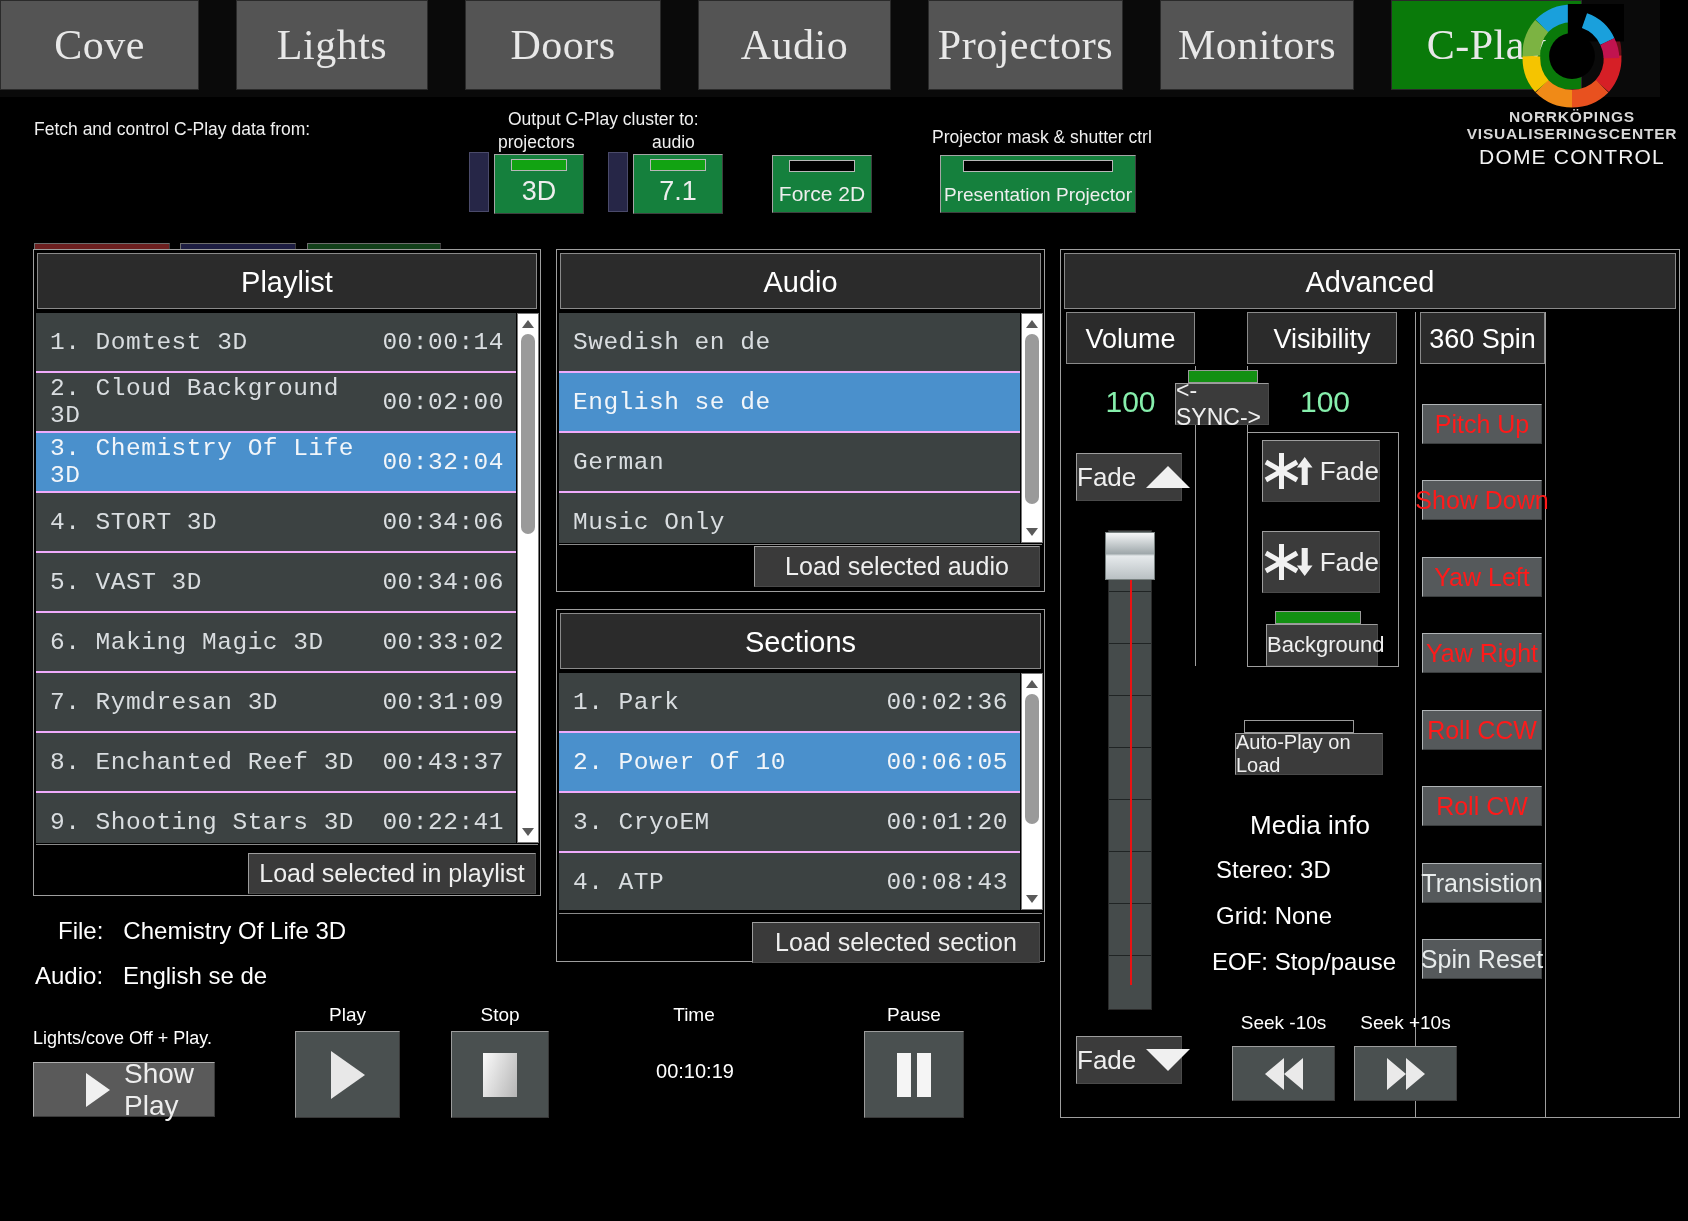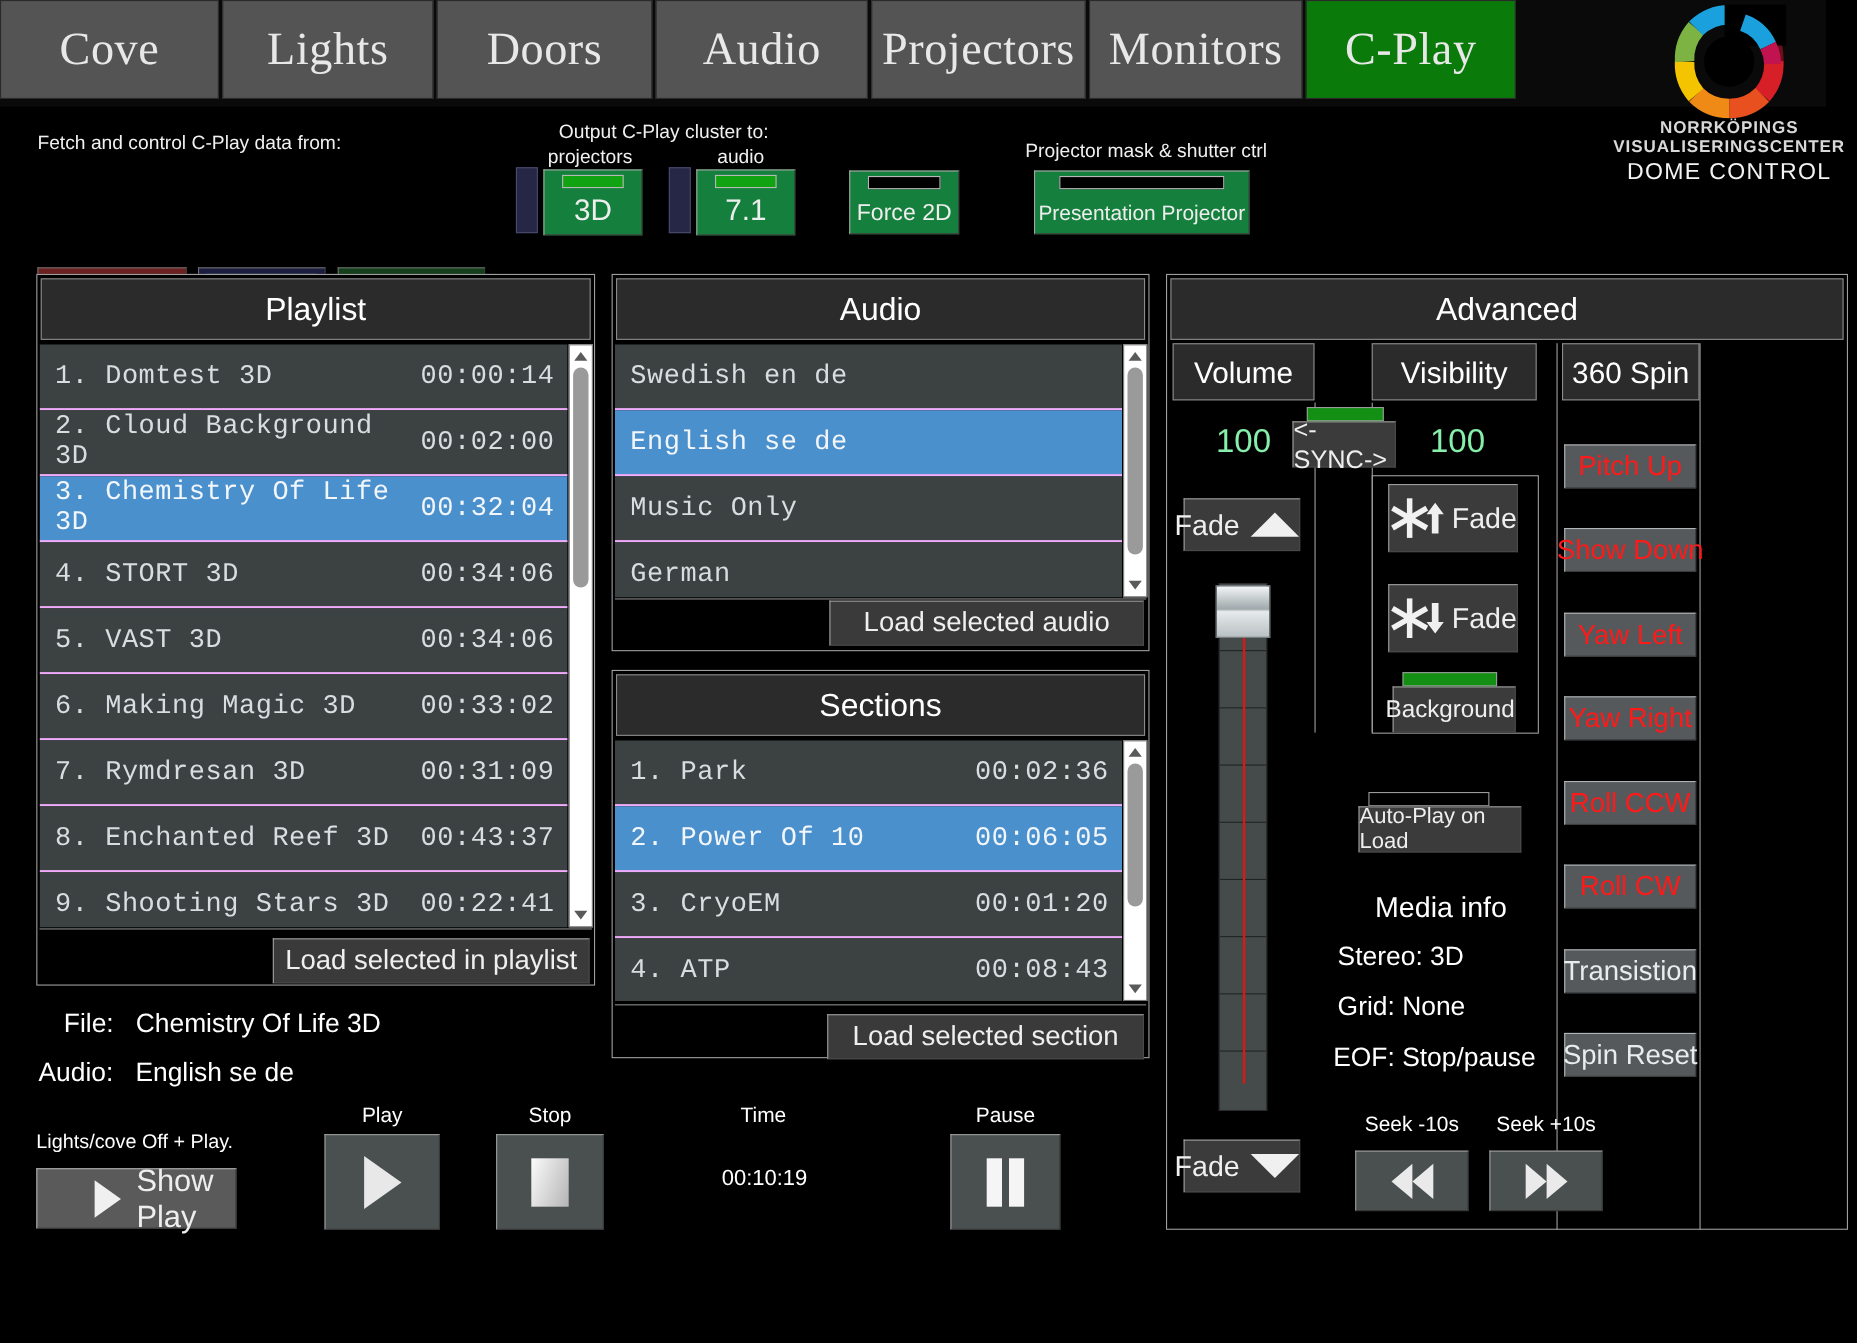--- a/index.html
+++ b/index.html
@@ -7,21 +7,21 @@
     width:1688px; height:1221px;
     background:#000;
     font-family:"Liberation Sans", sans-serif;
     color:#fff;
     overflow:hidden;
   }
   .app { position:relative; width:1688px; height:1221px; background:#000; }
 
   
   .tabbar { position:absolute; left:0; top:0; width:1660px; height:97px;
-            background:#0a0a0a; display:flex; align-items:flex-start; }
+            background:#0a0a0a; display:flex; align-items:flex-start;gap:34px; }
   .tab {
     height:90px; margin-right:3px;
     background:#545454; border:1px solid #2a2a2a;
     color:#e8e8e8; font-family:"Liberation Serif", serif;
     font-size:42px; display:flex; align-items:center; justify-content:center;
     letter-spacing:0.5px;
   }
   .tab.active { background:#0a7a0a; }
   .tab.w1{width:199px;} .tab.w2{width:192px;} .tab.w3{width:196px;}
   .tab.w4{width:193px;} .tab.w5{width:195px;} .tab.w6{width:194px;}
@@ -103,21 +103,21 @@
                   border-top:17px solid transparent;border-bottom:17px solid transparent;
                   margin:0 14px 0 16px; }
 
   
   .subhead { position:absolute; background:#2b2b2b; border:1px solid #8a8a8a;
              color:#fff; font-size:27px; text-align:center; line-height:52px; height:52px; }
   .numval { position:absolute; font-size:30px; color:#86efac; text-align:center; }
   .abtn { position:absolute; background:#3b3b3b; border:1px solid #9d9d9d;
           border-right-color:#4a4a4a; border-bottom-color:#4a4a4a;
           color:#efefef; font-size:26px; display:flex; align-items:center;
-          justify-content:flex-end; }
+          justify-content:flex-start; }
   .tri-up { width:0;height:0;border-left:22px solid transparent;border-right:22px solid transparent;
             border-bottom:22px solid #f0f0f0; margin-left:10px; }
   .tri-dn { width:0;height:0;border-left:22px solid transparent;border-right:22px solid transparent;
             border-top:22px solid #f0f0f0; margin-left:10px; }
 
   .vbox { position:absolute; border:1px solid #9e9e9e; }
   .divline { position:absolute; background:#9e9e9e; width:1px; }
 
   .fader-track { position:absolute; background:#454b4b; border:1px solid #2b2b2b; }
   .fader-seg { position:absolute; left:0; right:0; height:1px; background:#202424; }
@@ -324,24 +324,24 @@
   </div>
 
   <div style="position:absolute;left:559px;top:313px;width:461px;height:230px;overflow:hidden;">
     <div class="listrow">
       <span>Swedish en de</span>
     </div>
     <div class="listrow sel">
       <span>English se de</span>
     </div>
     <div class="listrow">
+      <span>German</span>
+    </div>
+    <div class="listrow">
       <span>Music Only</span>
-    </div>
-    <div class="listrow">
-      <span>German</span>
     </div>
   </div>
 
   <div class="scrollcol" style="left:1021px; top:313px; height:230px;">
     <span class="arrU"></span>
     <span class="thumb" style="top:20px; height:170px;"></span>
     <span class="arrD"></span>
   </div>
 
   <div class="loadbar" style="left:559px; top:544px; width:483px; height:45px;"></div>

